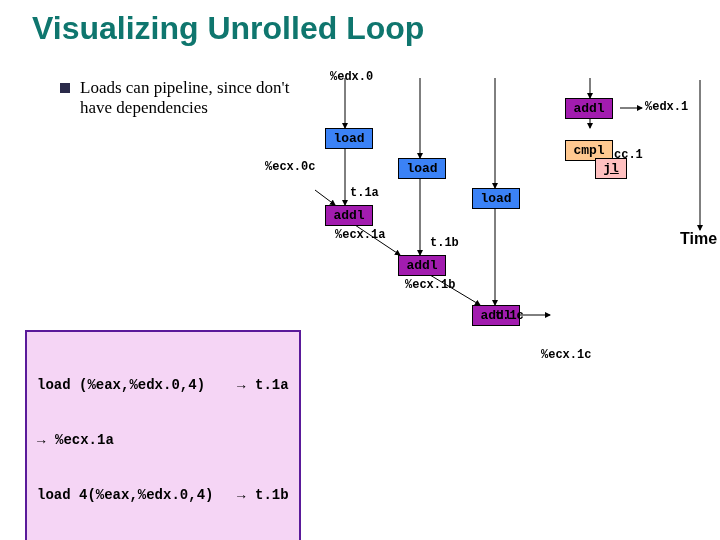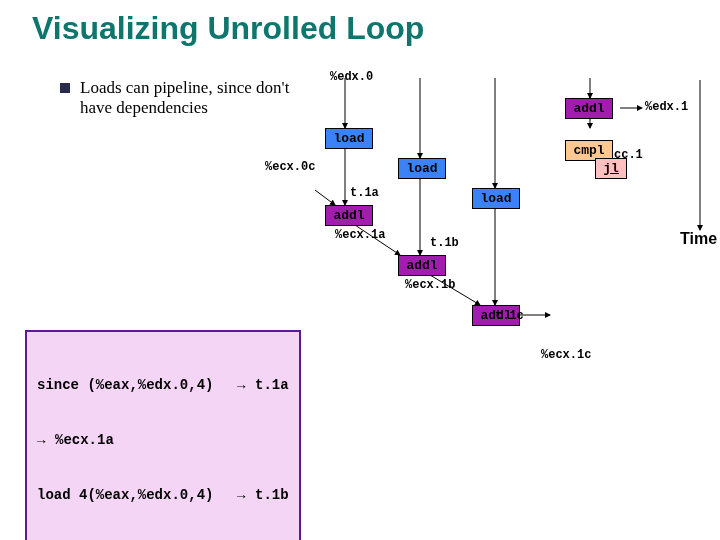--- a/index.html
+++ b/index.html
@@ -103,21 +103,21 @@
 <div class="title">Visualizing Unrolled Loop</div>
 
 <div class="bullets">
   <div class="bullet-row">
     <div class="bullet-square"></div>
     <div>Loads can pipeline, since don't have dependencies</div>
   </div>
 </div>
 
 <div class="code-box">
-  <div class="code-line"><span class="code-left">since (%eax,%edx.0,4)</span><span class="code-arrow">→</span><span class="code-right">t.1a</span></div>
+  <div class="code-line"><span class="code-left">load (%eax,%edx.0,4)</span><span class="code-arrow">→</span><span class="code-right">t.1a</span></div>
   <div class="code-line"><span class="code-arrow">→</span><span class="code-right">%ecx.1a</span></div>
   <div class="code-line"><span class="code-left">load 4(%eax,%edx.0,4)</span><span class="code-arrow">→</span><span class="code-right">t.1b</span></div>
   
   
   
   
   
   
 </div>
 

